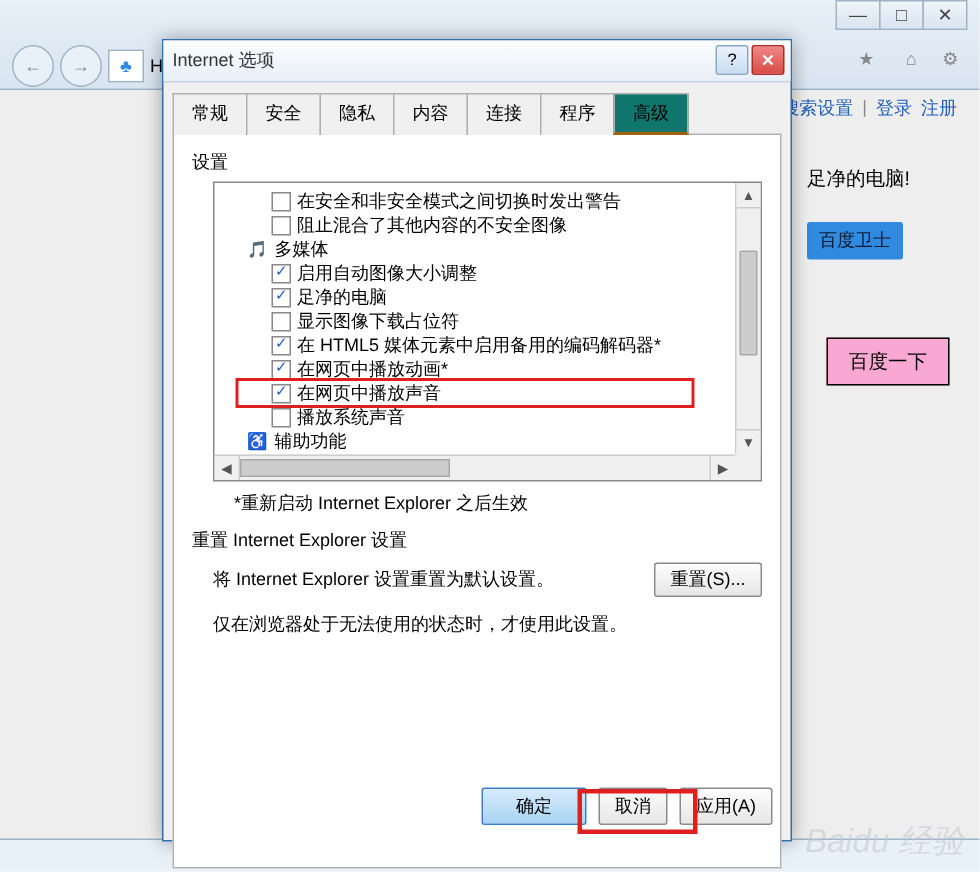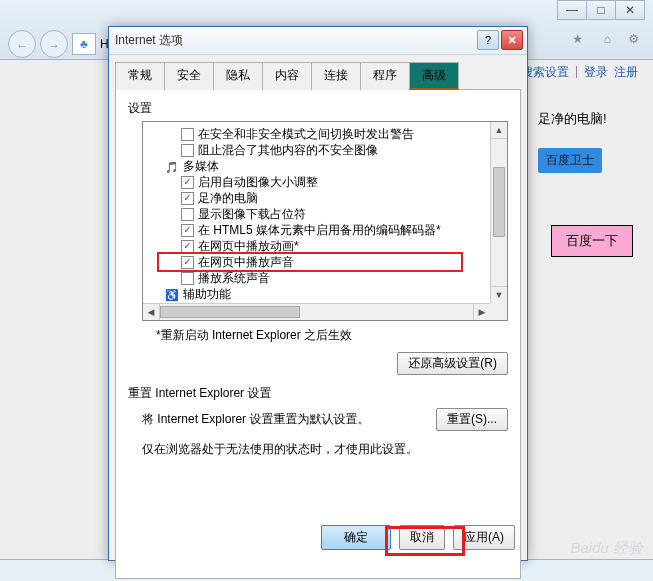--- a/index.html
+++ b/index.html
@@ -16,21 +16,21 @@
     .top-links span.sep { color: #888; }
     .home-icon { position: absolute; top: 32px; right: 42px; color: #888; }
     .gear-icon { position: absolute; top: 32px; right: 14px; color: #888; }
     .star-icon { position: absolute; top: 32px; right: 70px; color: #888; }
     
     .side-promo { position: absolute; top: 110px; right: 15px; width: 100px; }
     .side-promo .line1 { color: #000000; font-size: 13px; margin-bottom: 20px; }
     .side-promo .badge { background: #2f8ae0; color: #0f172a; padding: 4px 8px; border-radius: 2px; display: inline-block; }
     .search-btn { position: absolute; top: 225px; right: 20px; background: #f9a8d4; border: 1px solid #000000; padding: 6px 14px; font-size: 13px; }
     
-    .watermark { position: absolute; bottom: 23px; right: 10px; color: #c0c4cc; font-size: 15px; font-style: italic; opacity: 0.5; }
+    .watermark { position: absolute; bottom: 5px; right: 10px; color: #c0c4cc; font-size: 22px; font-style: italic; opacity: 0.5; }
     .statusbar { position: absolute; bottom: 0; left: 0; right: 0; height: 22px; background: #e8f0f8; border-top: 1px solid #a0b4c8; }
     
     
     .dialog { position: absolute; top: 26px; left: 108px; width: 420px; height: 535px; background: #f0f0f0; border: 1px solid #2e6fb0; box-shadow: 0 0 12px rgba(0,0,0,0.35); }
     .titlebar { height: 28px; background: linear-gradient(#fdfdfe, #e8eef8); border-bottom: 1px solid #c8d4e4; display: flex; align-items: center; padding: 0 6px; position: relative; }
     .titlebar .title { font-size: 12px; color: #333; }
     .titlebar .tbtns { position: absolute; right: 4px; top: 3px; display: flex; gap: 2px; }
     .tbtn { width: 22px; height: 20px; border: 1px solid #8aa8c8; background: linear-gradient(#eaf2fb, #c8ddf2); border-radius: 2px; display: flex; align-items: center; justify-content: center; font-size: 11px; }
     .tbtn.close { background: linear-gradient(#f08886, #d84c46); border-color: #b02a26; color: #fff; font-weight: bold; }
     
@@ -212,23 +212,20 @@
       <div class="tree-scrollbar-h">
         <div class="arr lt">◀</div>
         <div class="thumb"></div>
         <div class="arr rt">▶</div>
       </div>
       <div class="tree-corner"></div>
       <div class="hilite r1"></div>
     </div>
 
     <div class="note">*重新启动 Internet Explorer 之后生效</div>
-    <div class="right-btn-row">
-      <button class="xpbtn">还原高级设置(R)</button>
-    </div>
 
     <div class="reset-section">
       <div class="hdr">重置 Internet Explorer 设置</div>
       <div class="row">
         <div class="desc">将 Internet Explorer 设置重置为默认设置。</div>
         <button class="xpbtn">重置(S)...</button>
       </div>
       <div class="note2">仅在浏览器处于无法使用的状态时，才使用此设置。</div>
     </div>
   </div>

